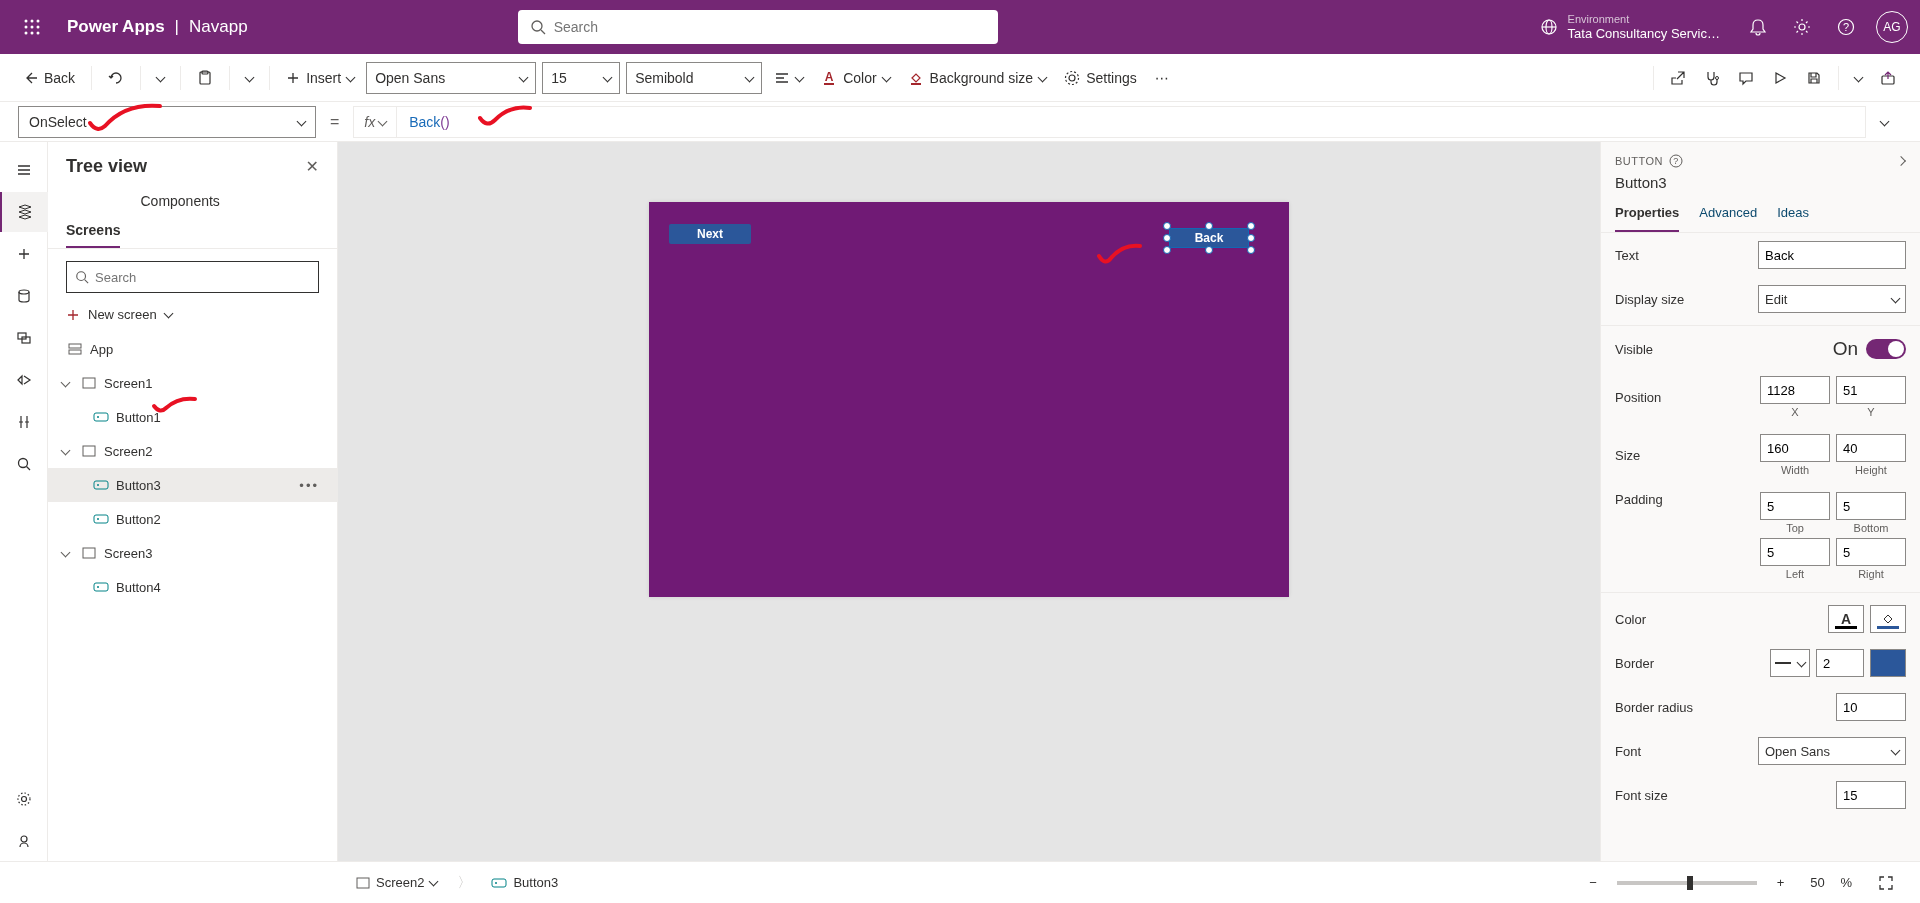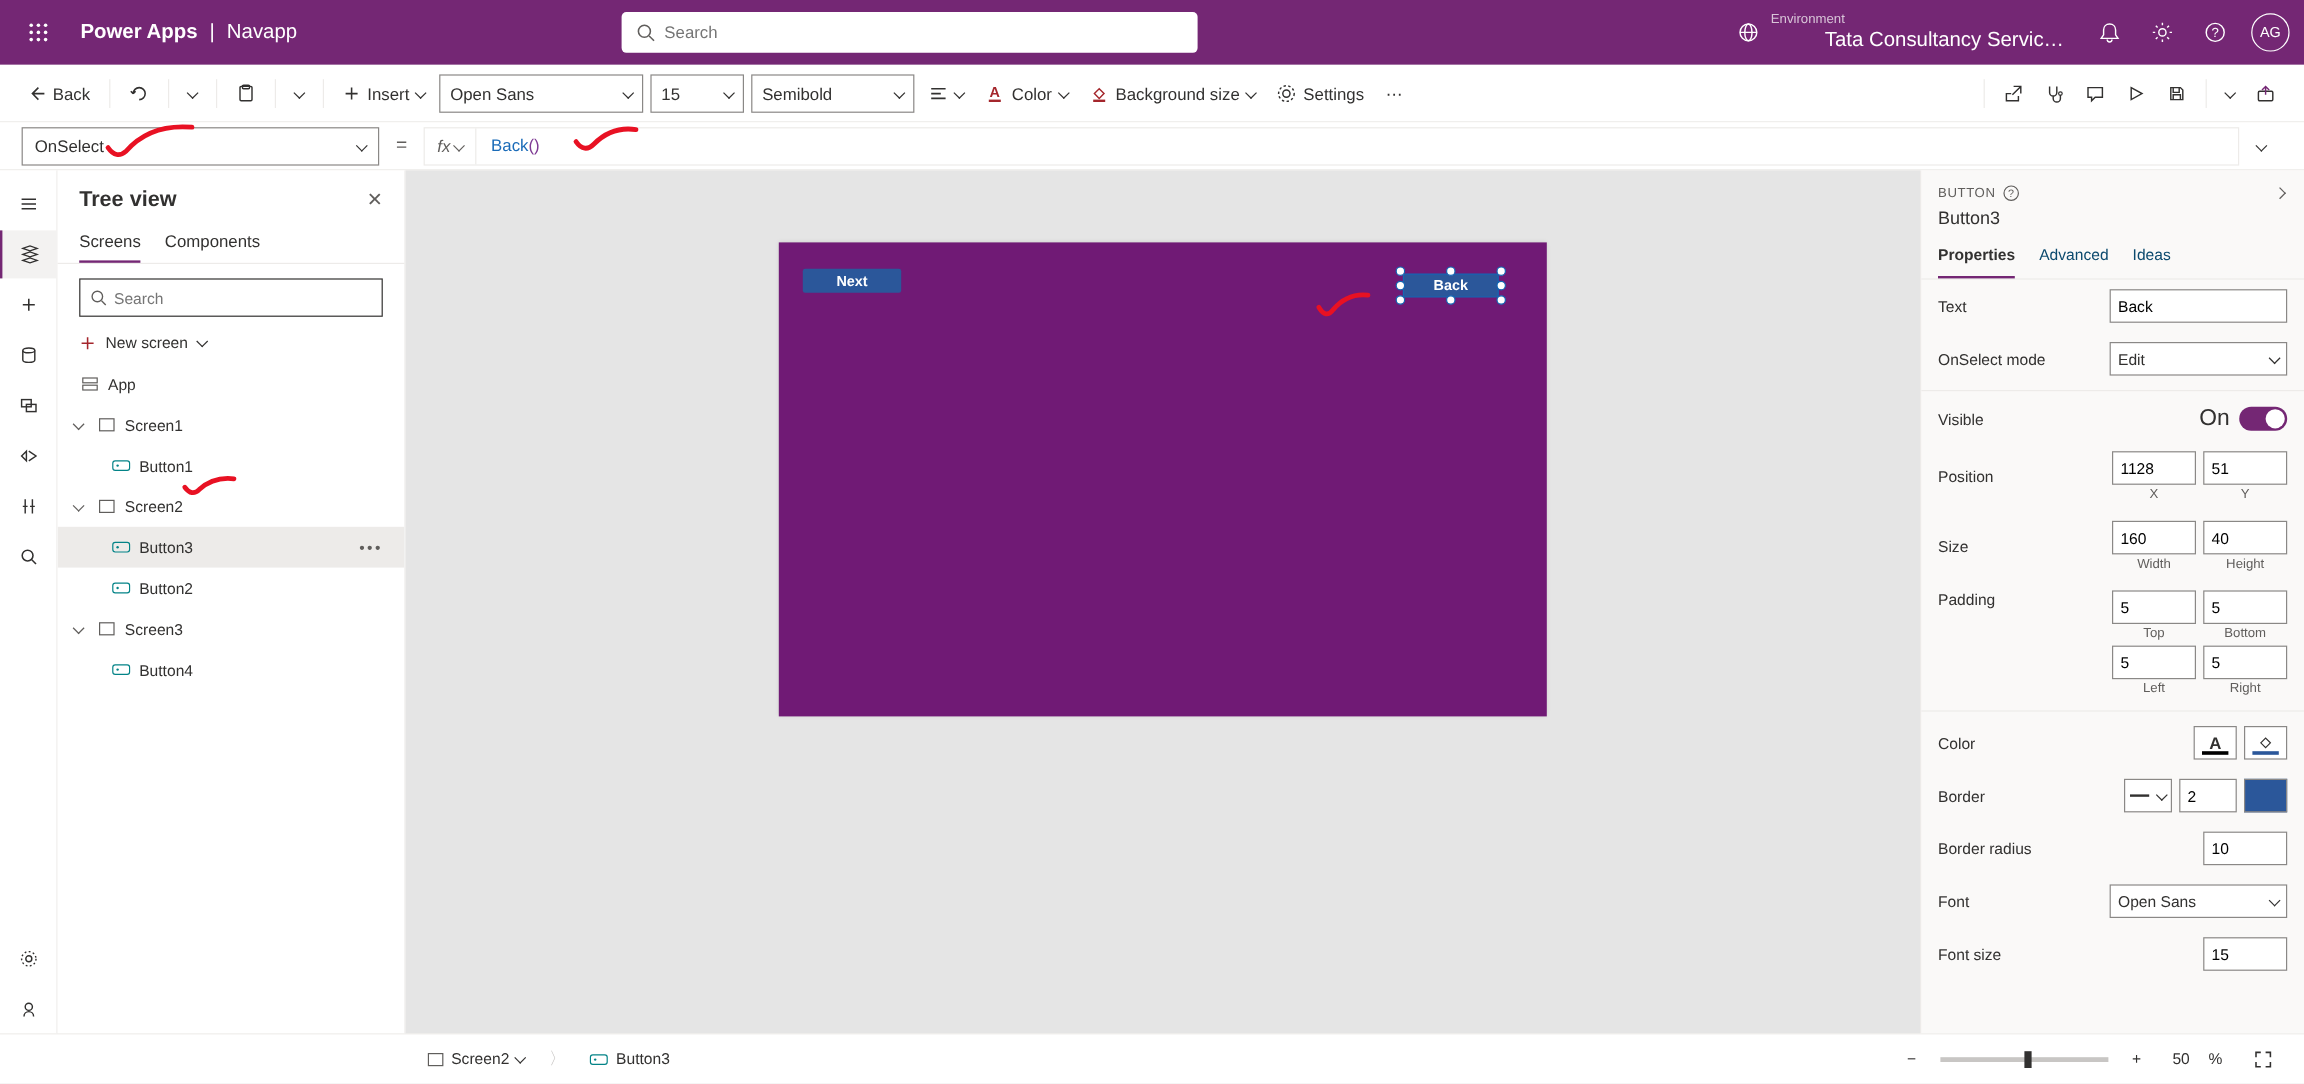--- a/index.html
+++ b/index.html
@@ -12,21 +12,21 @@
 .app-title { font-size: 17px; font-weight: 600; margin-left: 15px; }
 .app-sep { margin: 0 10px; font-size: 17px; }
 .app-name { font-size: 17px; }
 .search-wrap { margin-left: 270px; width: 480px; }
 .search-box { width: 100%; height: 34px; background: #fff; border-radius: 4px; display: flex; align-items: center; padding: 0 12px; }
 .search-box input { border: none; outline: none; flex: 1; font-size: 14px; margin-left: 8px; color: #605e5c; }
 .header-right { margin-left: auto; display: flex; align-items: center; gap: 4px; }
 .env-block { display: flex; align-items: center; gap: 10px; margin-right: 14px; }
 .env-text { font-size: 12px; line-height: 1.2; }
 .env-label { color: #d8c5d8; font-size: 11px; }
-.env-val { font-size: 17px; margin-left: 45px; }
+.env-val { font-size: 13px; }
 .hicon { width: 40px; height: 40px; display: flex; align-items: center; justify-content: center; cursor: pointer; }
 .avatar { width: 32px; height: 32px; border: 1px solid #fff; border-radius: 50%; display: flex; align-items: center; justify-content: center; font-size: 12px; margin-left: 6px; }
 
 
 .cmdbar { height: 48px; background: #fff; border-bottom: 1px solid #edebe9; display: flex; align-items: center; padding: 0 18px; gap: 6px; }
 .cmd-btn { display: flex; align-items: center; gap: 6px; padding: 4px 6px; cursor: pointer; font-size: 14px; color: #323130; }
 .cmd-sep { width: 1px; height: 24px; background: #edebe9; margin: 0 4px; }
 .sel-box { height: 32px; border: 1px solid #8a8886; background: #fff; display: flex; align-items: center; padding: 0 8px; cursor: pointer; justify-content: space-between; }
 .cmd-spacer { flex: 1; }
 
@@ -49,21 +49,21 @@
 .rail-item { width: 48px; height: 40px; display: flex; align-items: center; justify-content: center; cursor: pointer; }
 .rail-item.active { border-left: 2px solid #742774; background: #f3f2f1; }
 .rail-spacer { flex: 1; }
 
 
 .tree-panel { width: 290px; background: #fff; border-right: 1px solid #edebe9; display: flex; flex-direction: column; }
 .tree-header { padding: 14px 18px 8px; display: flex; align-items: center; justify-content: space-between; }
 .tree-title { font-size: 18px; font-weight: 600; }
 .tree-tabs { display: flex; gap: 20px; padding: 0 18px; border-bottom: 1px solid #edebe9; }
 .tree-tab { padding: 8px 0; cursor: pointer; font-size: 14px; }
-.tree-tab.active { border-bottom: 2px solid #742774; font-weight: 400; }
+.tree-tab.active { border-bottom: 2px solid #742774; font-weight: 700; margin-top: 29px; }
 .tree-search { margin: 12px 18px 8px; height: 32px; border: 1px solid #323130; display: flex; align-items: center; padding: 0 8px; }
 .tree-search input { border: none; outline: none; flex: 1; margin-left: 6px; font-size: 13px; }
 .new-screen { display: flex; align-items: center; gap: 8px; padding: 6px 18px; cursor: pointer; font-size: 13px; }
 .tree-list { flex: 1; overflow: auto; padding-top: 4px; }
 .tree-item { display: flex; align-items: center; height: 34px; padding-left: 18px; cursor: pointer; gap: 6px; font-size: 13px; position: relative; }
 .tree-item.selected { background: #edebe9; }
 .tree-item.child { padding-left: 46px; }
 .tree-item.grandchild { padding-left: 44px; }
 .ti-chevron { width: 12px; display: inline-block; color: #605e5c; }
 .ti-icon { width: 18px; height: 18px; display: flex; align-items: center; justify-content: center; }
@@ -513,21 +513,21 @@
       <div class="rp-tab active">Properties</div>
       <div class="rp-tab">Advanced</div>
       <div class="rp-tab">Ideas</div>
     </div>
 
     <div class="rp-row">
       <span class="rp-label">Text</span>
       <input class="rp-input" value="Back" style="">
     </div>
     <div class="rp-row">
-      <span class="rp-label">OnSelect mode</span>
+      <span class="rp-label">Display size</span>
       <div class="rp-select">
           <span>Edit</span>
           <span class="chevron-down"></span>
         </div>
     </div>
     <div class="rp-divider"></div>
     <div class="rp-row">
       <span class="rp-label">Visible</span>
       <div style="display:flex;align-items:center;gap:8px">
         <span style="font-size:19px">On</span>

